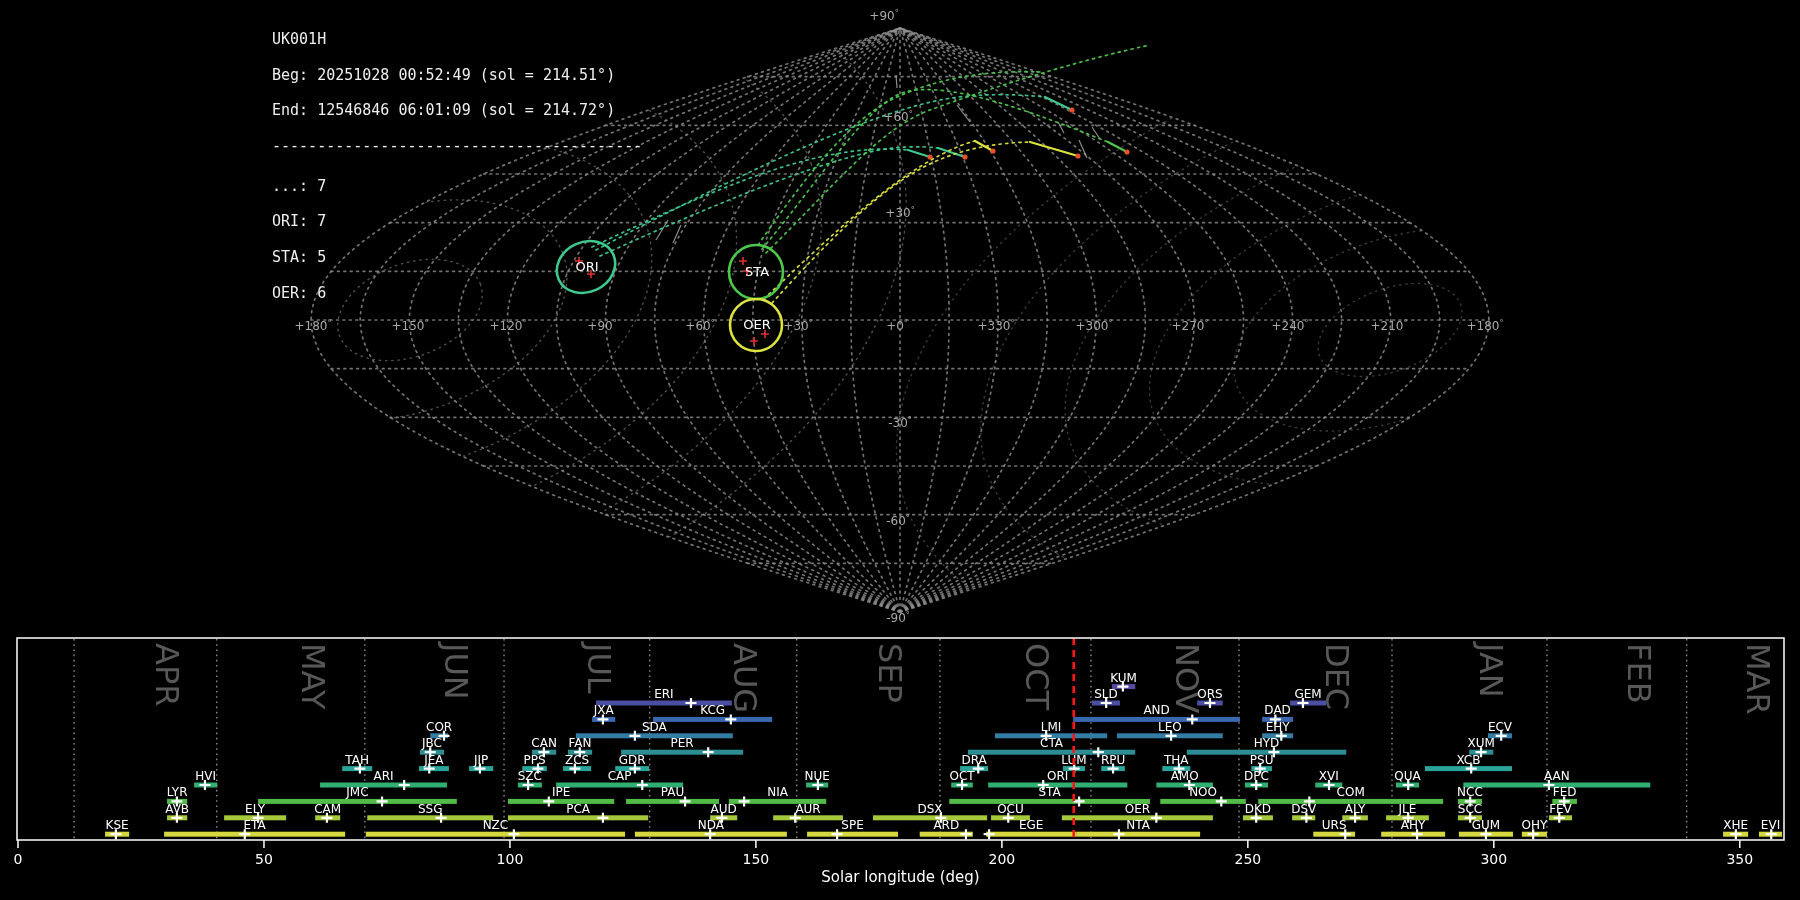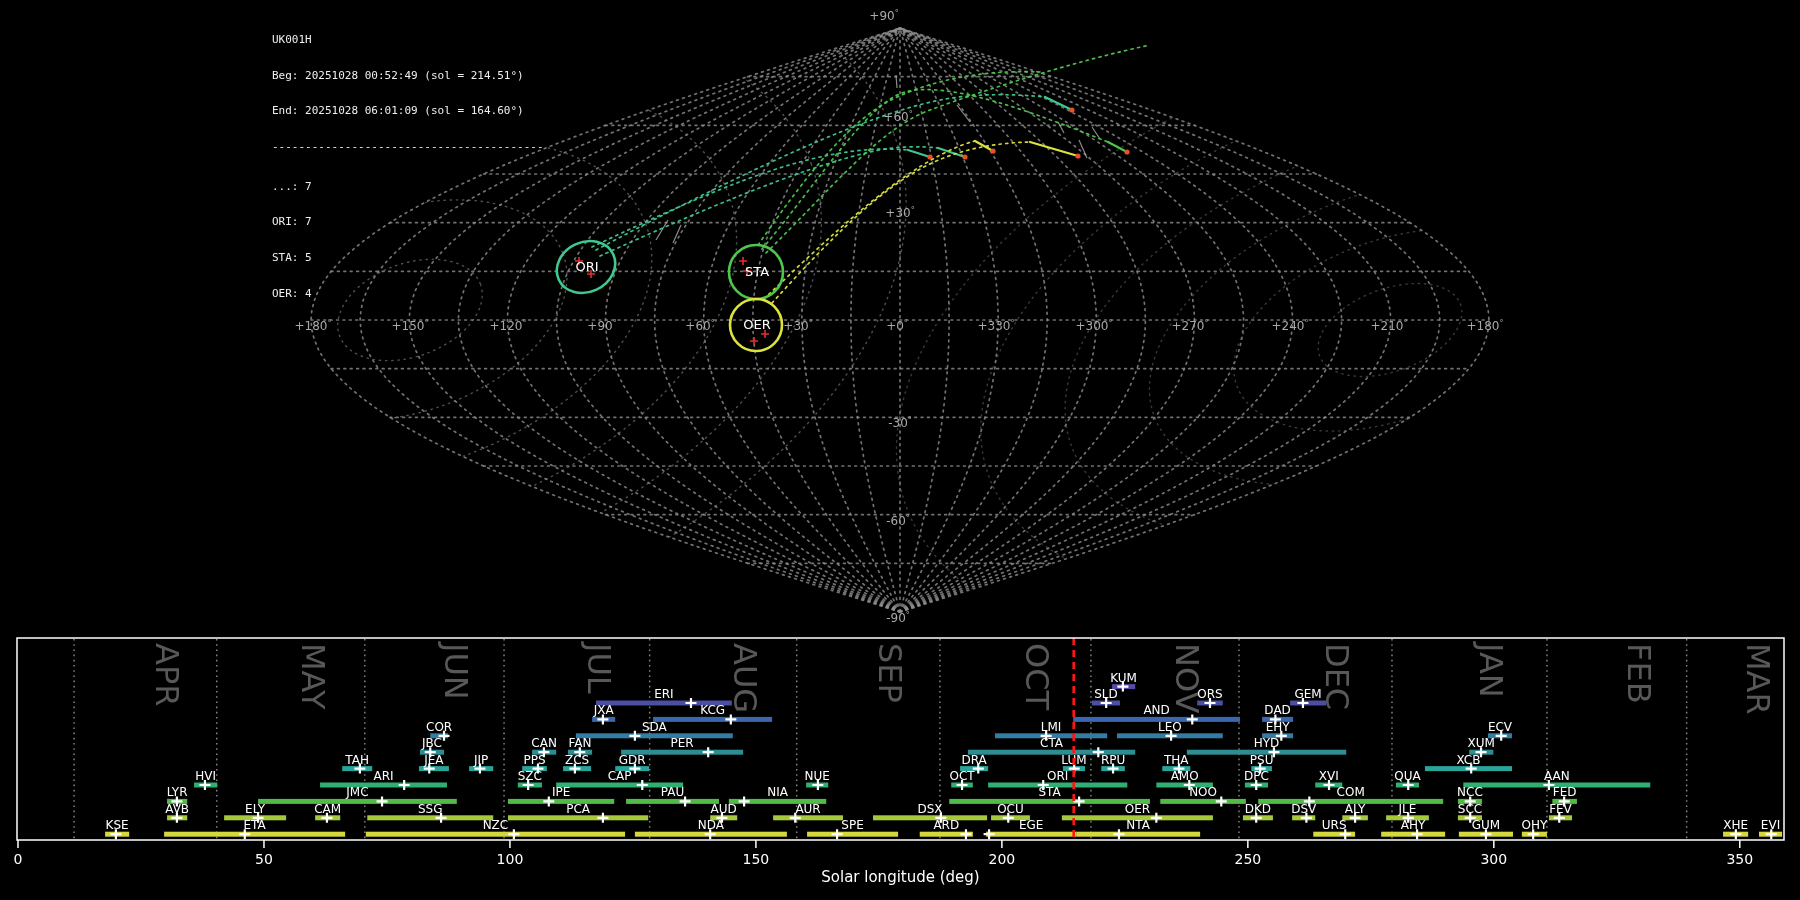--- a/index.html
+++ b/index.html
@@ -1,21 +1,21 @@
 <!DOCTYPE html>
 <html><head>
 <meta charset="utf-8">
 <style>
   html,body{margin:0;padding:0;background:#000;}
   body{width:1800px;height:900px;position:relative;overflow:hidden;
        font-family:"DejaVu Sans","Liberation Sans",sans-serif;}
   #scene{position:absolute;left:0;top:0;}
   .hdr{position:absolute;left:272px;top:10px;color:#efefef;
        font-family:"DejaVu Sans Mono","Liberation Mono",monospace;
-       font-size:11px;line-height:11.9px;white-space:pre;}
+       font-size:15px;line-height:11.9px;white-space:pre;}
   .hdr .gap{margin-top:4px;}
 </style>
 </head>
 <body>
 
 <svg id="scene" width="1800" height="900" viewBox="0 0 1800 900">
   <g id="g-map">
       <defs>
         <clipPath id="mapclip">
           <path d="M900,611.96 848.6687537513393,595.74 797.7281692812846,579.52 747.5659351964194,563.3 698.5638163869141,547.08 651.0947485651977,530.86 605.52,514.64 562.1864220466879,498.42 521.4238093990159,482.20000000000005 483.542390152371,465.98 448.83046478064676,449.76 417.55221199555547,433.54 389.94567818711704,417.32 366.22096574689476,401.1 346.55863406193146,384.88 331.10832534879034,368.66 319.98762578593005,352.44 313.2811706118856,336.22 311.0400000000001,320 313.2811706118856,303.78 319.98762578593005,287.56 331.10832534879034,271.34 346.55863406193146,255.12 366.22096574689476,238.89999999999998 389.94567818711704,222.68 417.55221199555547,206.45999999999998 448.83046478064676,190.23999999999998 483.542390152371,174.01999999999998 521.4238093990159,157.79999999999998 562.1864220466879,141.57999999999998 605.52,125.35999999999999 651.0947485651977,109.13999999999999 698.5638163869141,92.91999999999999 747.5659351964194,76.69999999999999 797.7281692812846,60.47999999999996 848.6687537513393,44.25999999999999 900,28.039999999999964 900,28.039999999999964 951.3312462486607,44.25999999999999 1002.2718307187154,60.47999999999996 1052.4340648035807,76.69999999999999 1101.4361836130859,92.91999999999999 1148.9052514348023,109.13999999999999 1194.48,125.35999999999999 1237.8135779533122,141.57999999999998 1278.576190600984,157.79999999999998 1316.457609847629,174.01999999999998 1351.1695352193533,190.23999999999998 1382.4477880044446,206.45999999999998 1410.054321812883,222.68 1433.7790342531052,238.89999999999998 1453.4413659380684,255.12 1468.8916746512095,271.34 1480.01237421407,287.56 1486.7188293881145,303.78 1488.96,320 1486.7188293881145,336.22 1480.01237421407,352.44 1468.8916746512095,368.66 1453.4413659380684,384.88 1433.7790342531052,401.1 1410.054321812883,417.32 1382.4477880044446,433.54 1351.1695352193533,449.76 1316.457609847629,465.98 1278.576190600984,482.20000000000005 1237.8135779533122,498.42 1194.48,514.64 1148.9052514348023,530.86 1101.4361836130859,547.08 1052.4340648035807,563.3 1002.2718307187154,579.52 951.3312462486607,595.74 900,611.96 Z"></path>
@@ -611,19 +611,19 @@
       <text x="1493.8200000000002" y="864" fill="#ffffff" font-size="14" text-anchor="middle">300</text>
       <line x1="1739.7900000000002" y1="840" x2="1739.7900000000002" y2="848" stroke="#ffffff" stroke-width="1.5"></line>
       <text x="1739.7900000000002" y="864" fill="#ffffff" font-size="14" text-anchor="middle">350</text>
       <text x="900.5" y="882" fill="#ffffff" font-size="15" text-anchor="middle">Solar longitude (deg)</text>
     </g>
 </svg>
 
 <div class="hdr">
   <div>UK001H</div>
   <div>Beg: 20251028 00:52:49 (sol = 214.51°)</div>
-  <div>End: 20251028 06:01:09 (sol = 164.60°)</div>
+  <div>End: 12546846 06:01:09 (sol = 214.72°)</div>
   <div>-----------------------------------------</div>
   <div class="gap">...: 7</div>
   <div>ORI: 7</div>
   <div>STA: 5</div>
-  <div>OER: 4</div>
+  <div>OER: 6</div>
 </div>
 
 </body></html>

